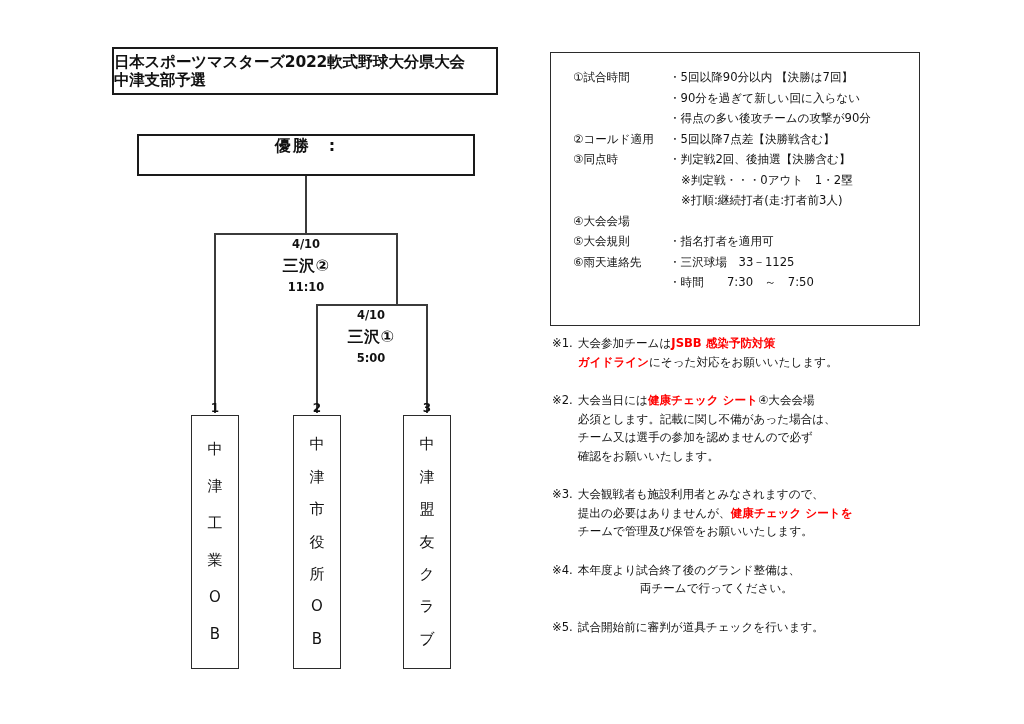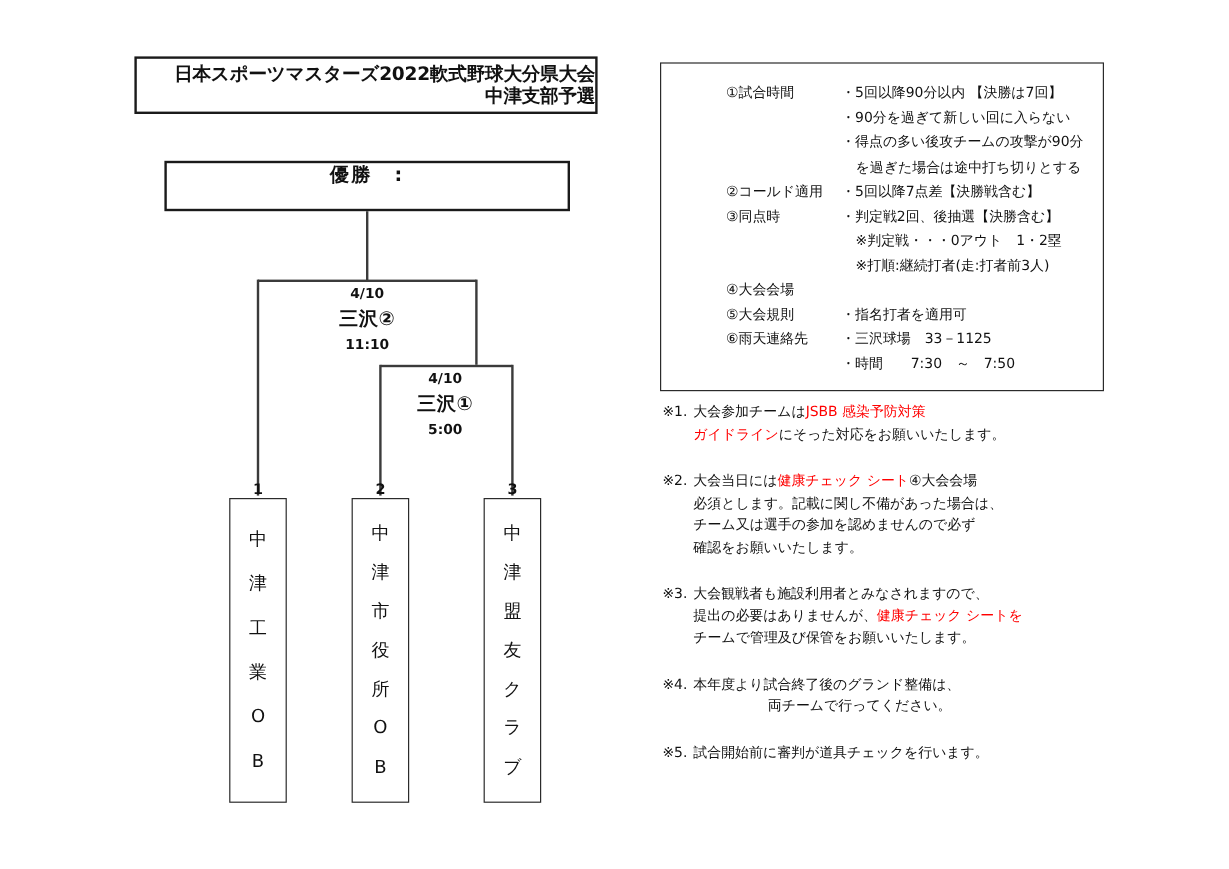--- a/index.html
+++ b/index.html
@@ -18,21 +18,21 @@
   .abs { position: absolute; }
 
   
   #title-box {
     left: 112px; top: 47px;
     width: 386px; height: 48px;
     border: 2px solid #1a1a1a;
     box-sizing: border-box;
     display: flex;
     flex-direction: column;
-    align-items: flex-end;
+    align-items: flex-start;
     justify-content: center;
     line-height: 1.18;
   }
   #title-box .tline {
     font-size: 15.5px;
     font-weight: 700;
     letter-spacing: -0.2px;
     white-space: nowrap;
   }
 
@@ -100,21 +100,20 @@
     border: 1.8px solid #2b2b2b;
     box-sizing: border-box;
     padding: 14px 10px 10px 22px;
   }
   .rule-row {
     display: flex;
     align-items: flex-start;
     font-size: 11.6px;
     line-height: 20.5px;
     white-space: nowrap;
-    margin-left: 32px;
   }
   .rule-label { width: 96px; flex: 0 0 96px; font-weight: 500; }
   .rule-vals  { flex: 1 1 auto; }
   .rule-val   { font-weight: 500; }
   .rule-val.ind { padding-left: 12px; }
 
   
   #notes {
     left: 552px; top: 334px;
     width: 430px;
@@ -124,21 +123,21 @@
     align-items: flex-start;
     font-size: 11.6px;
     line-height: 18.5px;
     margin-bottom: 20px;
     white-space: nowrap;
   }
   .note-marker { flex: 0 0 auto; padding-right: 5px; font-weight: 500; }
   .note-body   { flex: 1 1 auto; }
   .note-line   { font-weight: 500; }
   .note-line.ind2 { padding-left: 62px; }
-  .red { color: #ff0000; font-weight: 400; }
+  .red { color: #ff0000; font-weight: 700; }
 </style>
 </head>
 <body>
 
 <div class="abs" id="title-box">
   <div class="tline">日本スポーツマスターズ2022軟式野球大分県大会</div>
   <div class="tline">中津支部予選</div>
 </div>
 
 <div class="abs" id="champion-box">
@@ -202,21 +201,20 @@
     <div class="ch">ブ</div>
   </div>
 
 <div class="abs" id="rules-box">
     <div class="rule-row">
       <div class="rule-label">①試合時間</div>
       <div class="rule-vals">
         <div class="rule-val">・5回以降90分以内 【決勝は7回】</div>
         <div class="rule-val">・90分を過ぎて新しい回に入らない</div>
         <div class="rule-val">・得点の多い後攻チームの攻撃が90分</div>
-        <div class="rule-val ind">を過ぎた場合は途中打ち切りとする</div>
       </div>
     </div>
     <div class="rule-row">
       <div class="rule-label">②コールド適用</div>
       <div class="rule-vals">
         <div class="rule-val">・5回以降7点差【決勝戦含む】</div>
       </div>
     </div>
     <div class="rule-row">
       <div class="rule-label">③同点時</div>

